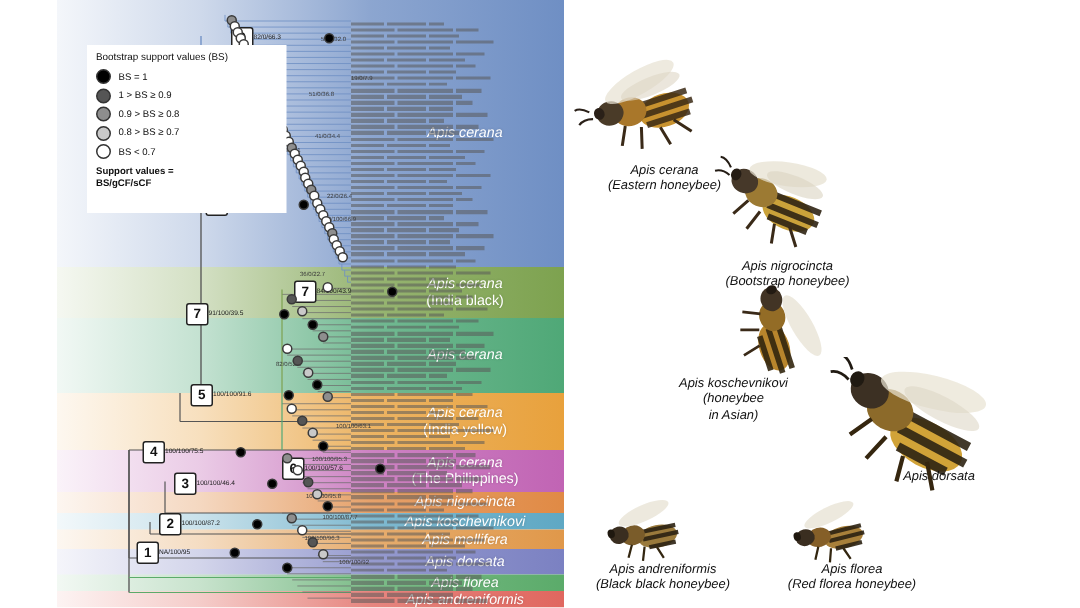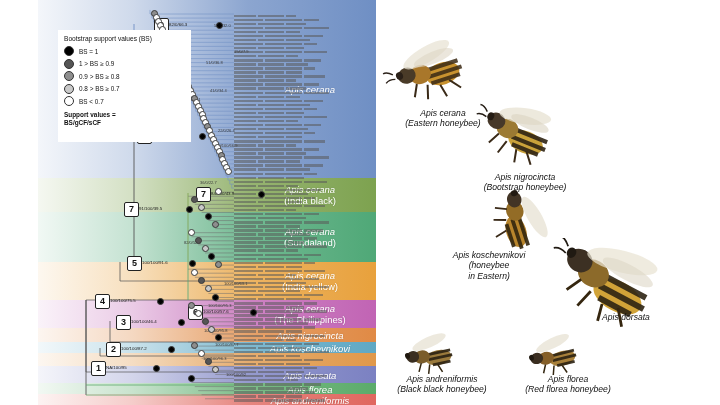--- a/index.html
+++ b/index.html
@@ -64,40 +64,41 @@
       <div class="band" style="top: 0px; height: 178px;">
         <div class="fill" style="background: linear-gradient(to right, rgba(111, 143, 196, 0.08) 0%, rgba(111, 143, 196, 0.333) 28%, rgba(111, 143, 196, 0.8) 62%, rgb(111, 143, 196) 100%);"></div>
         <div class="lbl"><span>Apis cerana</span></div>
       </div>
       <div class="band" style="top: 178px; height: 34px;">
         <div class="fill" style="background: linear-gradient(to right, rgba(125, 162, 79, 0.08) 0%, rgba(125, 162, 79, 0.333) 28%, rgba(125, 162, 79, 0.8) 62%, rgb(125, 162, 79) 100%);"></div>
         <div class="lbl"><span>Apis cerana</span><span class="sub">(India black)</span></div>
       </div>
       <div class="band" style="top: 212px; height: 50px;">
         <div class="fill" style="background: linear-gradient(to right, rgba(79, 168, 119, 0.08) 0%, rgba(79, 168, 119, 0.333) 28%, rgba(79, 168, 119, 0.8) 62%, rgb(79, 168, 119) 100%);"></div>
-        <div class="lbl"><span>Apis cerana</span><span class="sub">(Sundaland)</span></div>
+        <div class="lbl"><span>Apis cerana</span></div>
       </div>
       <div class="band" style="top: 262px; height: 38px;">
         <div class="fill" style="background: linear-gradient(to right, rgba(232, 161, 60, 0.08) 0%, rgba(232, 161, 60, 0.333) 28%, rgba(232, 161, 60, 0.8) 62%, rgb(232, 161, 60) 100%);"></div>
         <div class="lbl"><span>Apis cerana</span><span class="sub">(India yellow)</span></div>
       </div>
       <div class="band" style="top: 300px; height: 28px;">
         <div class="fill" style="background: linear-gradient(to right, rgba(193, 100, 180, 0.08) 0%, rgba(193, 100, 180, 0.333) 28%, rgba(193, 100, 180, 0.8) 62%, rgb(193, 100, 180) 100%);"></div>
         <div class="lbl"><span>Apis cerana</span><span class="sub">(The Philippines)</span></div>
       </div>
       <div class="band" style="top: 328px; height: 14px;">
         <div class="fill" style="background: linear-gradient(to right, rgba(224, 138, 69, 0.08) 0%, rgba(224, 138, 69, 0.333) 28%, rgba(224, 138, 69, 0.8) 62%, rgb(224, 138, 69) 100%);"></div>
         <div class="lbl"><span>Apis nigrocincta</span></div>
       </div>
       <div class="band" style="top: 342px; height: 11px;">
         <div class="fill" style="background: linear-gradient(to right, rgba(95, 168, 196, 0.08) 0%, rgba(95, 168, 196, 0.333) 28%, rgba(95, 168, 196, 0.8) 62%, rgb(95, 168, 196) 100%);"></div>
         <div class="lbl"><span>Apis koschevnikovi</span></div>
       </div>
       <div class="band" style="top: 353px; height: 13px;">
         <div class="fill" style="background: linear-gradient(to right, rgba(224, 152, 74, 0.08) 0%, rgba(224, 152, 74, 0.333) 28%, rgba(224, 152, 74, 0.8) 62%, rgb(224, 152, 74) 100%);"></div>
+        <div class="lbl"><span>Apis mellifera</span></div>
       </div>
       <div class="band" style="top: 366px; height: 17px;">
         <div class="fill" style="background: linear-gradient(to right, rgba(123, 129, 194, 0.08) 0%, rgba(123, 129, 194, 0.333) 28%, rgba(123, 129, 194, 0.8) 62%, rgb(123, 129, 194) 100%);"></div>
         <div class="lbl"><span>Apis dorsata</span></div>
       </div>
       <div class="band" style="top: 383px; height: 11px;">
         <div class="fill" style="background: linear-gradient(to right, rgba(91, 171, 106, 0.08) 0%, rgba(91, 171, 106, 0.333) 28%, rgba(91, 171, 106, 0.8) 62%, rgb(91, 171, 106) 100%);"></div>
         <div class="lbl"><span>Apis florea</span></div>
       </div>
       <div class="band" style="top: 394px; height: 11px;">
@@ -938,21 +939,21 @@
       <ellipse cx="32" cy="31" rx="10" ry="8.6" fill="#936c26"></ellipse>
       <ellipse cx="21" cy="28" rx="8" ry="7.2" fill="#423425"></ellipse>
       <ellipse cx="15" cy="26" rx="3" ry="3.6" fill="#221a12"></ellipse>
       <ellipse cx="44" cy="14" rx="23" ry="7" fill="#e6e0d0" opacity=".7" transform="rotate(-12 44 14)"></ellipse>
       <path d="M28 38 l-5 11 M38 42 l-4 12 M48 45 l3 12" stroke="#3a2a18" stroke-width="1.8" fill="none"></path>
     </g>
   </svg>
   <div class="cap" style="left:38px;top:250px;width:150px;">
     <span class="sp">Apis koschevnikovi</span>
     <span class="cm">(honeybee</span>
-    <span class="cm">in Eastern)</span>
+    <span class="cm">in Asian)</span>
   </div>
 
   <svg class="bee" style="left:168px;top:238px;" width="126" height="92" viewBox="0 0 126 92">
     <g transform="rotate(28 63 46)">
       <ellipse cx="78" cy="52" rx="26" ry="15" fill="#d1a338"></ellipse>
       <path d="M56 40 h48 M57 51 h50 M62 62 h36" stroke="#2e2413" stroke-width="6" opacity=".9"></path>
       <ellipse cx="46" cy="43" rx="16" ry="13.5" fill="#8c6a2a"></ellipse>
       <ellipse cx="28" cy="38" rx="13" ry="11.5" fill="#3c3023"></ellipse>
       <ellipse cx="17" cy="35" rx="4.6" ry="5.4" fill="#201a12"></ellipse>
       <path d="M11 31 q-7 -7 -12 -5 M12 38 q-8 -3 -13 1" stroke="#201a12" stroke-width="1.8" fill="none"></path>

